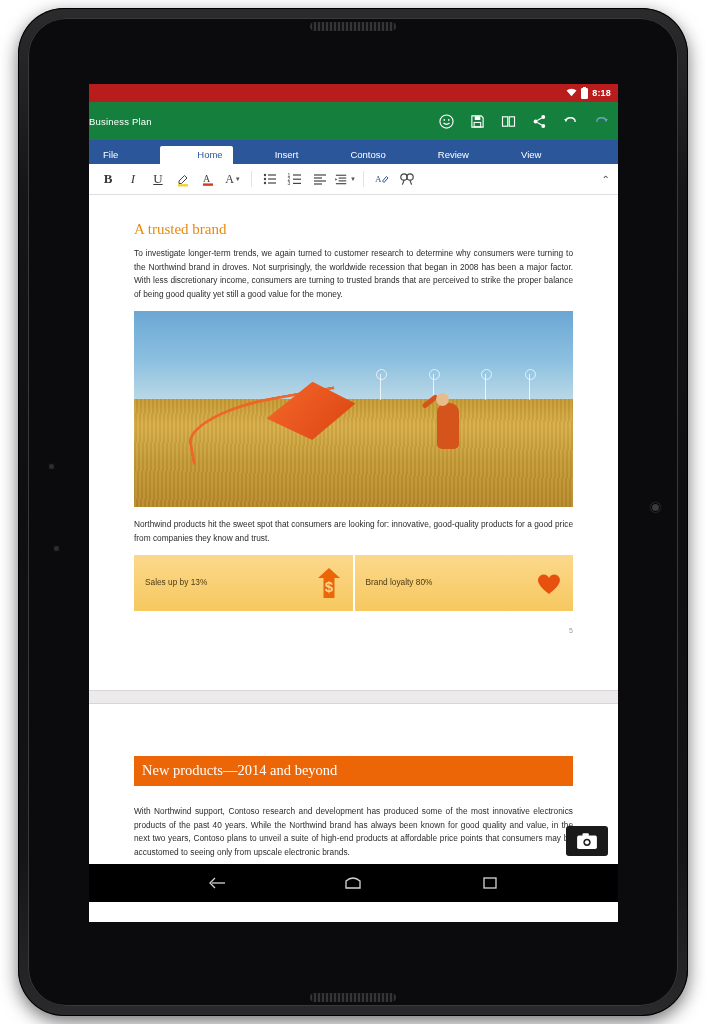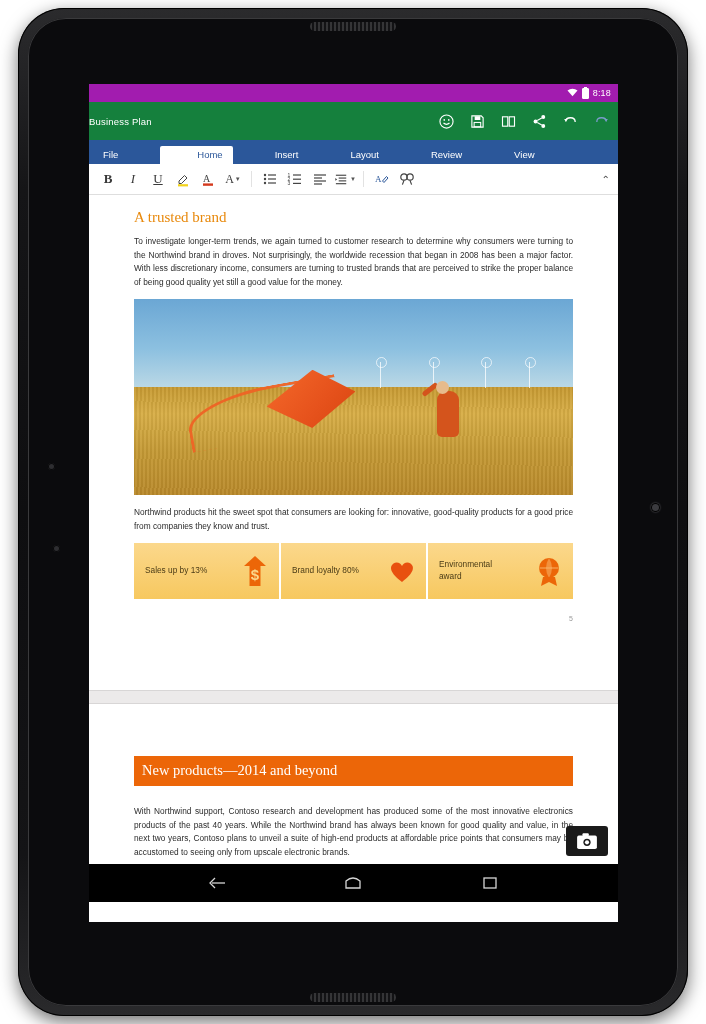--- a/index.html
+++ b/index.html
@@ -70,28 +70,29 @@
     top: 84px;
     width: 529px;
     height: 838px;
     background: #ffffff;
     overflow: hidden;
   }
 
   
   .statusbar {
     height: 18px;
-    background: #a21caf;
+    background: #b91c1c;
     display: flex;
     align-items: center;
     justify-content: flex-end;
     padding-right: 7px;
     color: #ffffff;
     font-size: 9px;
     gap: 4px;
+    font-weight: bold;
   }
   .statusbar .wifi { display: inline-block; }
   .statusbar .batt {
     display: inline-block;
     width: 5px; height: 9px;
     border: 1px solid #fff;
     border-radius: 1px;
     background: #fff;
     position: relative;
   }
@@ -225,21 +226,21 @@
     border-top: 1px solid #d8d6d6;
     border-bottom: 1px solid #d8d6d6;
   }
   .page.p2 { height: 190px; padding-top: 52px; }
 
   h2.heading {
     color: #e8890c;
     font-family: "Liberation Serif", serif;
     font-size: 15px;
     font-weight: normal;
-    margin: 4px 0 9px 0;
+    margin: 16px 0 9px 0;
   }
   p.body {
     font-size: 8.3px;
     line-height: 1.63;
     color: #2b2b2b;
     margin: 0 0 10px 0;
     text-align: justify;
   }
 
   
@@ -492,21 +493,21 @@
             <path d="M13 8 L14.8 5.4 L11 5.2 Z" fill="currentColor"></path>
           </svg>
       </span>
     </div>
   </div>
 
   <div class="ribbon-tabs">
     <div class="rtab">File</div>
     <div class="rtab active">Home</div>
     <div class="rtab">Insert</div>
-    <div class="rtab">Layout</div>
+    <div class="rtab">Contoso</div>
     <div class="rtab">Review</div>
     <div class="rtab">View</div>
   </div>
 
   <div class="toolbar">
     <span class="tbtn bold">B</span>
     <span class="tbtn italic">I</span>
     <span class="tbtn underline">U</span>
     <span class="tbtn">
       <svg width="16" height="16" viewBox="0 0 16 16">
@@ -614,31 +615,20 @@
           </span>
         </div>
         <div class="info-cell">
           <span class="info-label">Brand loyalty 80%</span>
           <span class="info-ico">
             <svg width="28" height="26" viewBox="0 0 28 26">
                 <path d="M14 24 C2 15 1 9 5.5 5.5 C9 3 13 5.5 14 8 C15 5.5 19 3 22.5 5.5 C27 9 26 15 14 24 Z" fill="#e8500f"></path>
               </svg>
           </span>
         </div>
-        <div class="info-cell">
-          <span class="info-label">Environmental award</span>
-          <span class="info-ico">
-            <svg width="28" height="32" viewBox="0 0 28 32">
-                <circle cx="14" cy="13" r="10" fill="#ec6608"></circle>
-                <path d="M14 3 Q8 13 14 23 Q20 13 14 3 Z" fill="#f8b46a" opacity="0.55"></path>
-                <path d="M4.5 13 H23.5" stroke="#f8b46a" stroke-width="1.2" opacity="0.8"></path>
-                <path d="M8 22 L6 31 L14 27 L22 31 L20 22" fill="#ec6608"></path>
-              </svg>
-          </span>
-        </div>
       </div>
 
       <div class="pagenum">5</div>
     </div>
 
     <div class="page-gap"></div>
 
     <div class="page p2">
       <div class="orange-banner">New products—2014 and beyond</div>
       <p class="body">With Northwind support, Contoso research and development has produced some of the most innovative electronics products of the past 40 years. While the Northwind brand has always been known for good quality and value, in the next two years, Contoso plans to unveil a suite of high-end products at affordable price points that consumers may be accustomed to seeing only from upscale electronic brands.</p>

